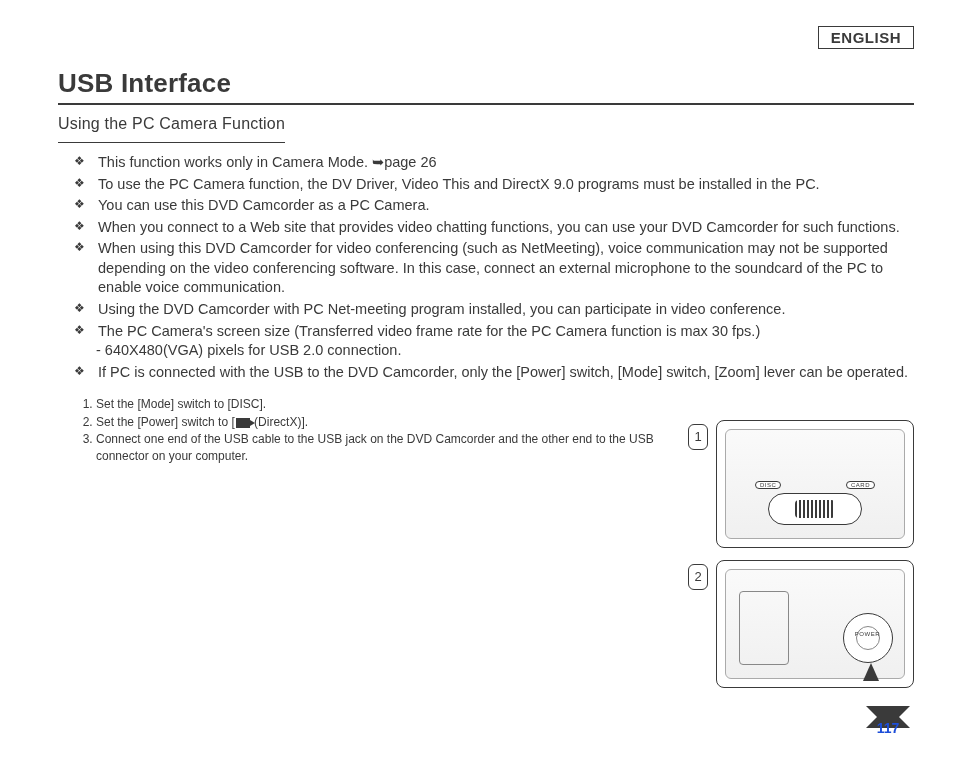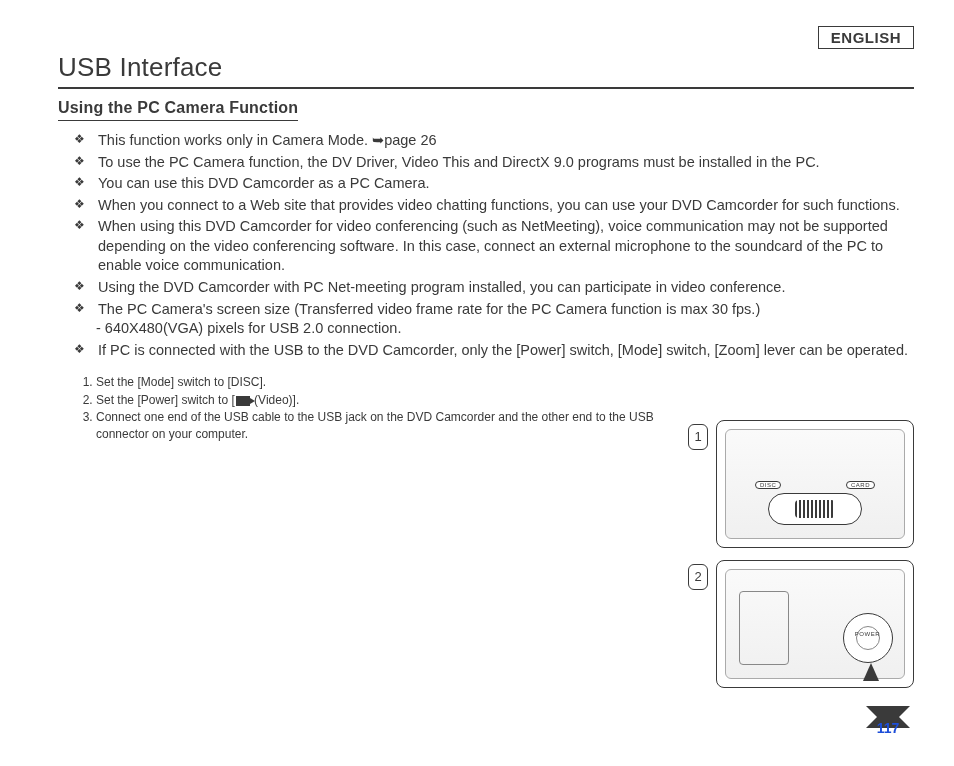--- a/index.html
+++ b/index.html
@@ -24,33 +24,33 @@
     top: 26px;
     right: 40px;
     border: 1.5px solid #3a3a3a;
     padding: 2px 12px;
     font-weight: bold;
     font-size: 15px;
     letter-spacing: 0.5px;
   }
   .title {
     font-size: 26px;
-    font-weight: normal;
-    margin-top: 24px;
+    font-weight: bold;
+    margin-top: 40px;
     border-bottom: 2px solid #3a3a3a;
     padding-bottom: 4px;
     letter-spacing: 0.2px;
   }
   .subtitle {
     font-size: 16px;
-    font-weight: bold;
+    font-weight: normal;
     margin-top: 10px;
     border-bottom: 1.5px solid #3a3a3a;
     display: inline-block;
-    padding-bottom: 3px;
+    padding-bottom: 9px;
     letter-spacing: 0.2px;
   }
   ul.bullets {
     list-style: none;
     padding: 0;
     margin: 10px 0 0 22px;
     font-size: 14.5px;
     line-height: 1.35;
   }
   ul.bullets > li {
@@ -224,21 +224,21 @@
     <li>
       <span>If PC is connected with the USB to the DVD Camcorder, only the </span><b>[Power]</b><span> switch, </span><b>[Mode]</b><span> switch, </span><b>[Zoom]</b><span> lever can be operated.</span>
     </li>
   </ul>
 
   <ol class="steps">
     <li>
       <span>Set the </span><b>[Mode]</b><span> switch to </span><b>[DISC]</b><span>.</span>
     </li>
     <li>
-      <span>Set the </span><b>[Power]</b><span> switch to </span><b><span>[</span><span class="cam-icon"></span><span> (Video)]</span></b><span>.</span>
+      <span>Set the </span><b>[Power]</b><span> switch to </span><b><span>[</span><span class="cam-icon"></span><span> (DirectX)]</span></b><span>.</span>
     </li>
     <li><span>Connect one end of the USB cable to the USB jack on the DVD Camcorder and the other end to the USB connector on your computer.</span></li>
   </ol>
 
   <div class="figs">
     <div class="fig fig1">
       <div class="fig-num">1</div>
       <div class="fig-box">
         <div class="body"></div>
         <div class="lbl disc">DISC</div>

